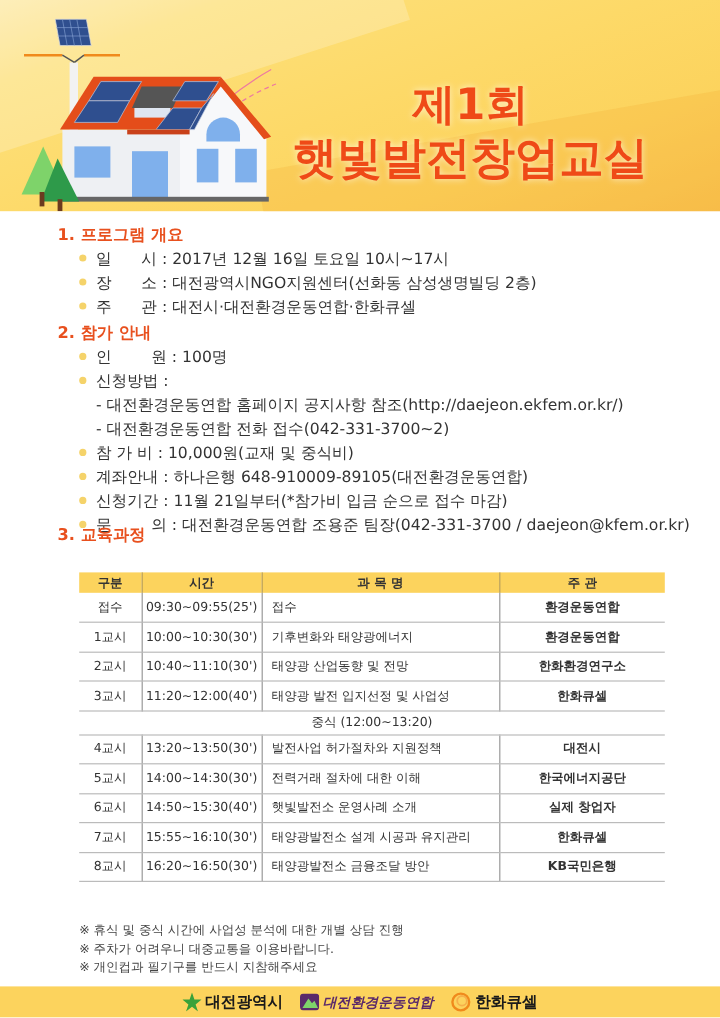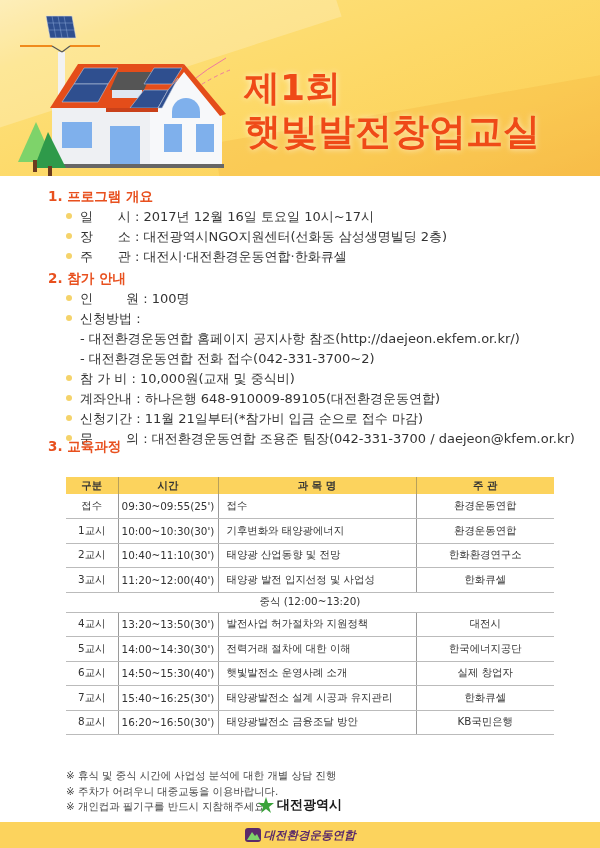--- a/index.html
+++ b/index.html
@@ -14,21 +14,21 @@
   }
   .banner .sheen {
     position: absolute; left: -60px; top: -120px; width: 380px; height: 200px;
     background: rgba(255,255,255,0.22); transform: rotate(-18deg);
   }
   .banner .lower-band {
     position: absolute; right: -40px; bottom: -40px; width: 420px; height: 110px;
     background: rgba(245,170,50,0.25); transform: rotate(-10deg);
   }
   .house { position: absolute; left: 12px; top: 12px; width: 220px; height: 170px; }
-  .title-wrap { position: absolute; left: 244px; top: 68px; }
+  .title-wrap { position: absolute; left: 244px; top: 68px; text-align: center; }
   .title-line1 {
     font-family: "DejaVu Sans", sans-serif; font-weight: bold;
     color: #ef4a17; font-size: 36px; line-height: 40px; letter-spacing: 0px;
     text-shadow: 0 0 6px rgba(255,255,255,0.7);
   }
   .title-line2 {
     font-family: "DejaVu Sans", sans-serif; font-weight: bold;
     color: #ef4a17; font-size: 37px; line-height: 48px; letter-spacing: 0px;
     text-shadow: 0 0 6px rgba(255,255,255,0.7);
   }
@@ -62,30 +62,30 @@
   }
   .schedule th:last-child { border-right: none; }
   .schedule td {
     height: 24.5px; border-bottom: 1px solid #bbbbbb; border-right: 1px solid #9a9a9a;
     padding: 0; text-align: center; vertical-align: middle;
   }
   .schedule td:last-child { border-right: none; }
   .schedule td.course { text-align: left; padding-left: 8px; }
   .schedule tr.merged td { height: 20px; border-right: none; }
   .schedule tr.row td { border-top: 0; }
-  .schedule td.host { font-weight: normal; }
+  .schedule td.host { font-weight: bold; }
 
   
   .notes { position: absolute; left: 66px; top: 768px; font-size: 10.4px; line-height: 15.5px; color: #444; }
   .notes div { white-space: nowrap; }
 
   
   .footer {
     position: absolute; left: 0; top: 822px; width: 600px; height: 26px;
-    background: #fcd35d; display: flex; align-items: center; justify-content: center; gap: 14px; flex-direction: column;
+    background: #fcd35d; display: flex; align-items: center; justify-content: center; gap: 14px;
   }
   .footer .logo { display: flex; align-items: center; gap: 3px; font-weight: bold; font-size: 13px; color: #1a1a1a; white-space: nowrap; }
   .footer .logo.kfem { font-size: 11.5px; color: #5a2a6a; font-family: "DejaVu Serif", serif; font-style: italic; }
 </style>
 </head>
 <body>
 
 <div class="banner">
   <div class="sheen"></div>
   <div class="lower-band"></div>
@@ -242,21 +242,21 @@
       <td class="host">한국에너지공단</td>
     </tr>
     <tr class="row">
       <td>6교시</td>
       <td>14:50~15:30(40')</td>
       <td class="course">햇빛발전소 운영사례 소개</td>
       <td class="host">실제 창업자</td>
     </tr>
     <tr class="row">
       <td>7교시</td>
-      <td>15:40~16:25(30')</td>
+      <td>15:55~16:10(30')</td>
       <td class="course">태양광발전소 설계 시공과 유지관리</td>
       <td class="host">한화큐셀</td>
     </tr>
     <tr class="row">
       <td>8교시</td>
       <td>16:20~16:50(30')</td>
       <td class="course">태양광발전소 금융조달 방안</td>
       <td class="host">KB국민은행</td>
     </tr>
   </tbody>

